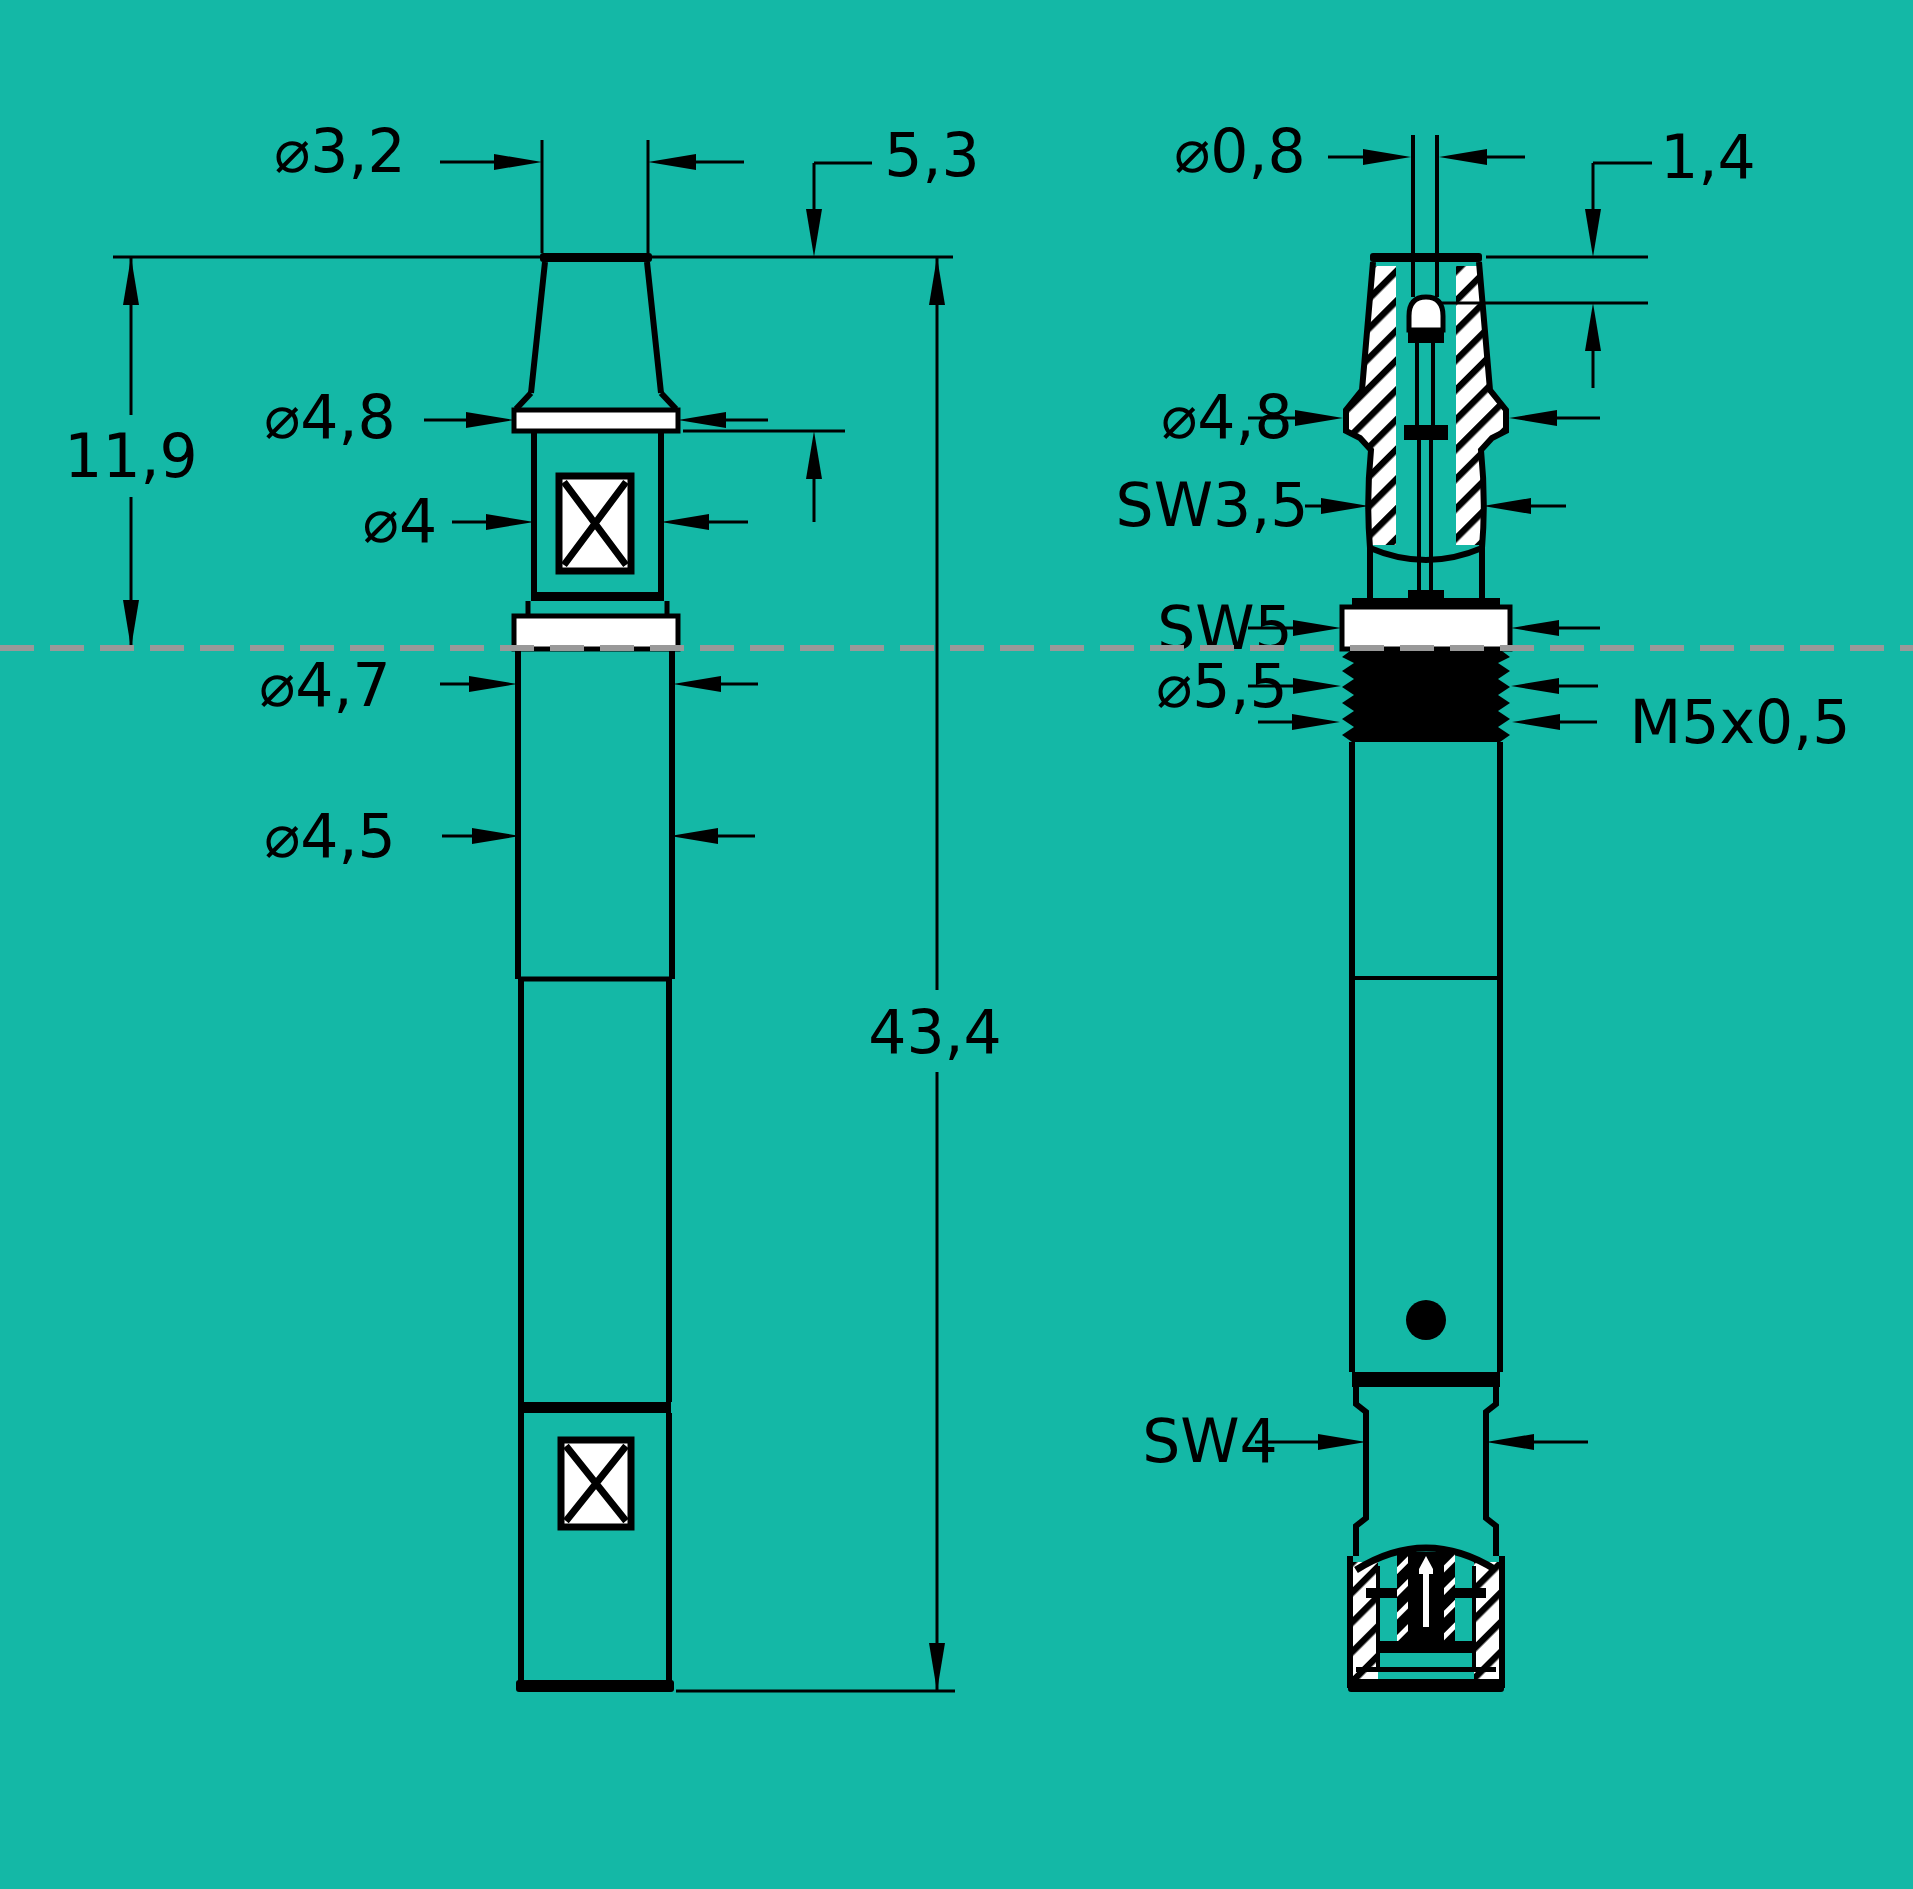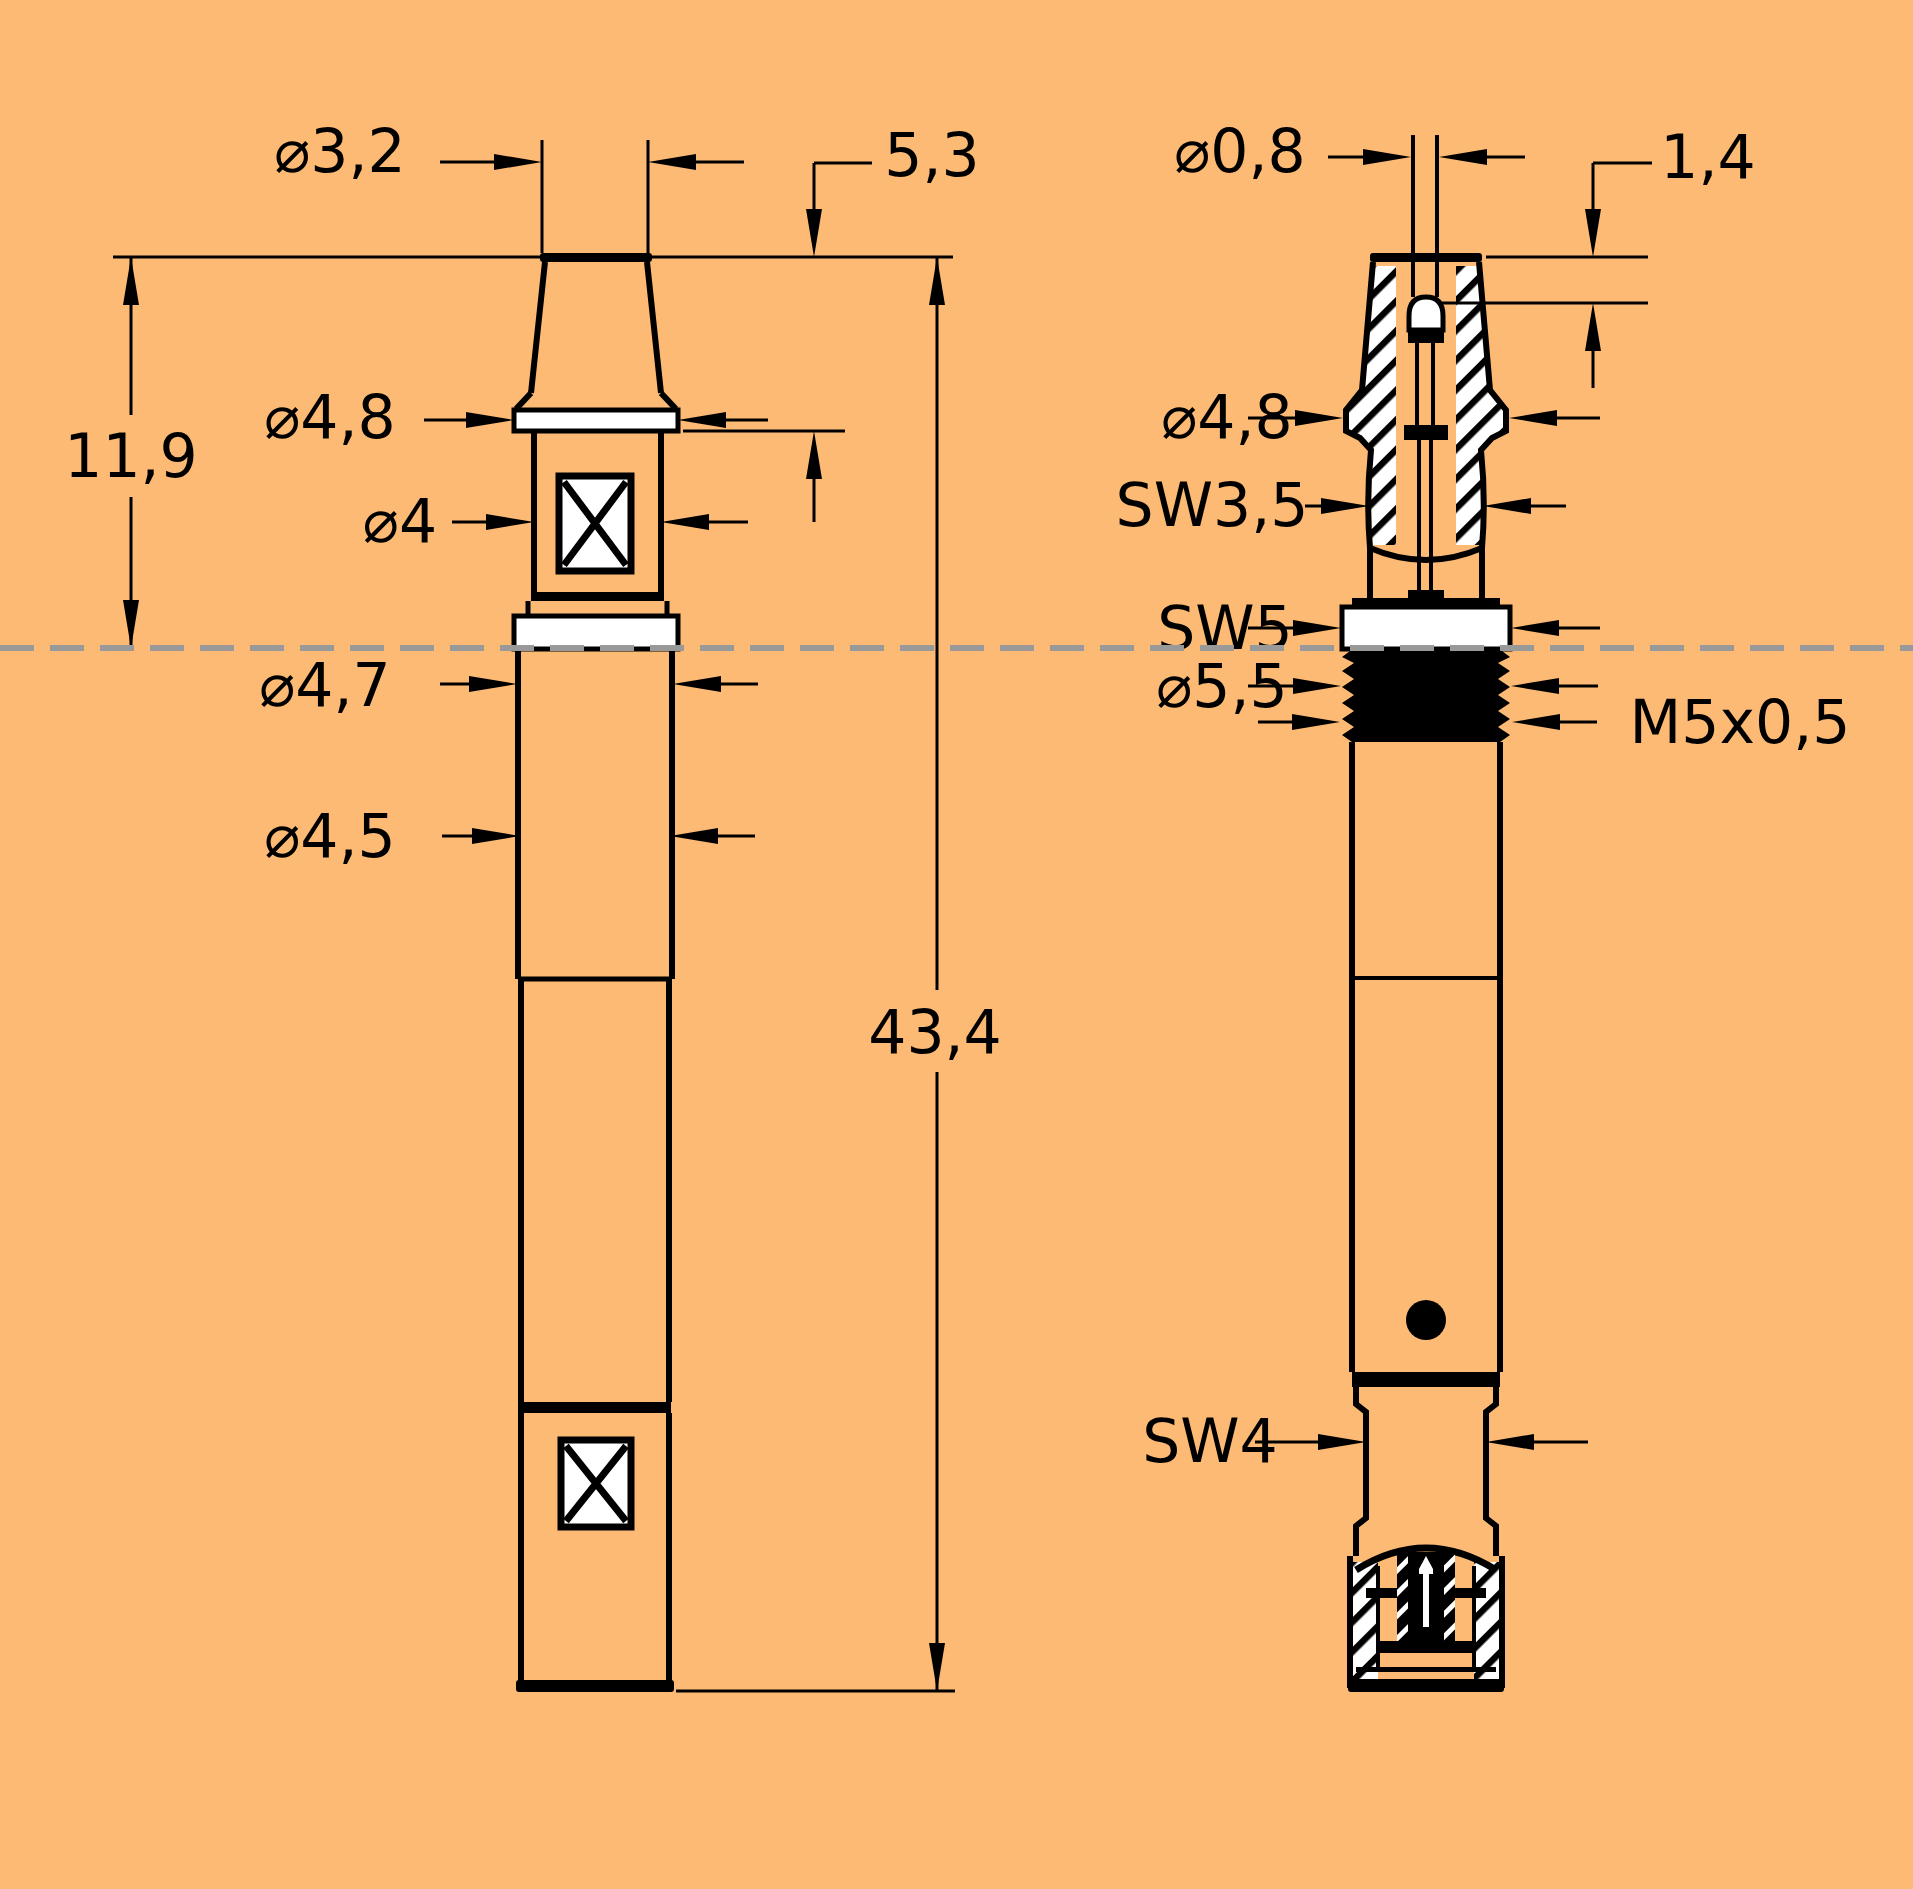--- a/index.html
+++ b/index.html
@@ -1,16 +1,16 @@
 <!DOCTYPE html>
 <html><head>
 <meta charset="utf-8">
 <style>
   html,body{margin:0;padding:0;background:#fff;}
-  #stage{position:relative;width:1913px;height:1889px;background:#fdba74;overflow:hidden;
+  #stage{position:relative;width:1913px;height:1889px;background:#14b8a6;overflow:hidden;
          font-family:"DejaVu Sans", sans-serif;}
   svg{position:absolute;left:0;top:0;}
   .ln{stroke:#000;fill:none;stroke-linecap:butt;}
   .s3{stroke-width:3px;}
   .s4{stroke-width:4px;}
   .s5{stroke-width:5px;}
   .s6{stroke-width:6px;}
   .s7{stroke-width:7px;}
   .solid{fill:#000;stroke:none;}
   .whitefill{fill:#fff;}

